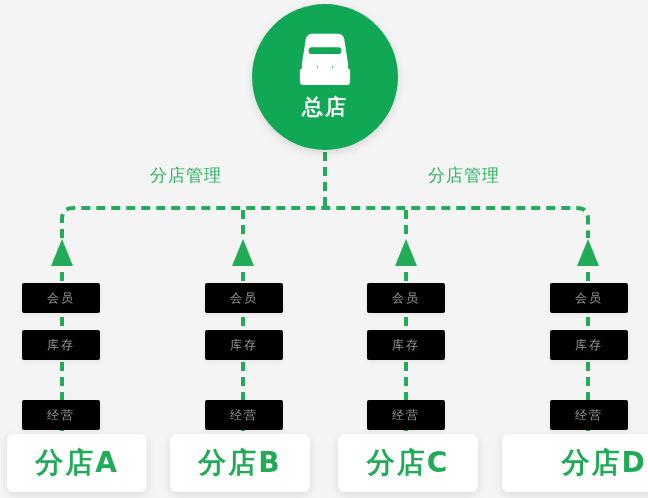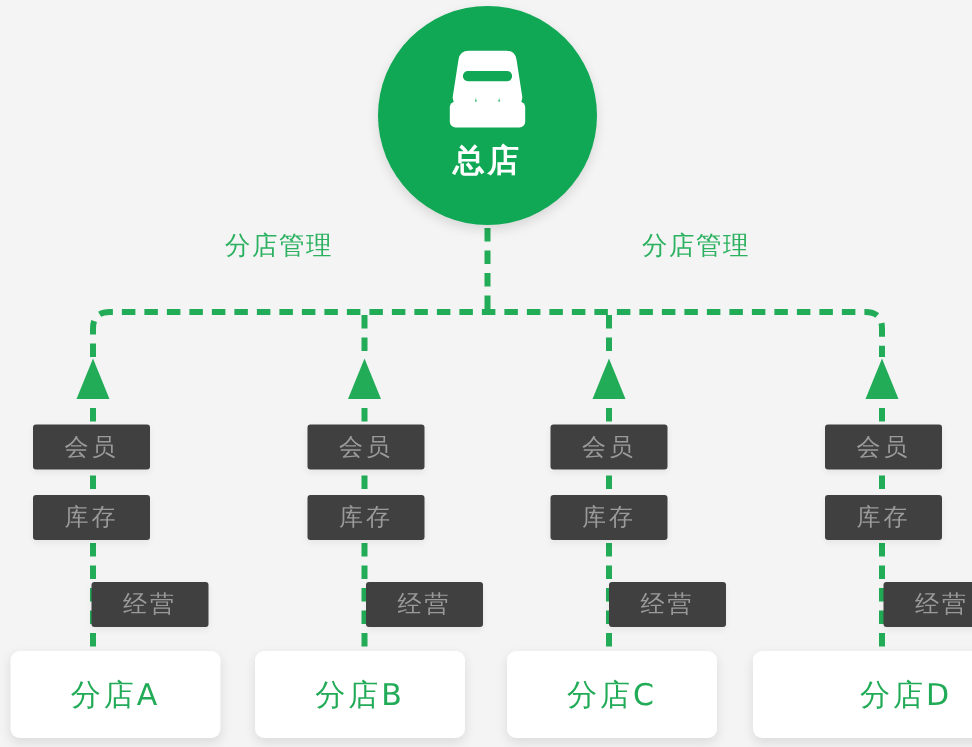--- a/index.html
+++ b/index.html
@@ -11,40 +11,40 @@
   .main-circle{
     position:absolute;left:252px;top:4px;width:146px;height:146px;border-radius:50%;
     background:#10a854;z-index:2;display:flex;flex-direction:column;align-items:center;
     justify-content:center;box-shadow:0 3px 8px rgba(0,0,0,0.12);
   }
   .main-circle .store-icon{width:62px;height:58px;margin-top:-6px;}
   .main-circle .main-label{
     color:#ffffff;font-size:21px;font-weight:bold;margin-top:7px;letter-spacing:2px;
   }
   .manage-label{
-    position:absolute;top:152px;width:140px;text-align:center;font-size:17px;
+    position:absolute;top:164px;width:140px;text-align:center;font-size:17px;
     color:#2bb15f;z-index:2;letter-spacing:1px;
   }
   .manage-label.left{left:116px;}
   .manage-label.right{left:394px;}
   .service-box{
-    position:absolute;width:78px;height:30px;background:#404040;border-radius:2px;
+    position:absolute;width:78px;height:30px;background:#000000;border-radius:2px;
     z-index:2;display:flex;align-items:center;justify-content:center;
-    font-size:16px;color:#9a9a9a;letter-spacing:2px;
+    font-size:12px;color:#9a9a9a;letter-spacing:2px;
     box-shadow:0 2px 5px rgba(0,0,0,0.06);
   }
   .branch-box{
     position:absolute;top:434px;width:140px;height:58px;background:#ffffff;
     border-radius:6px;z-index:2;display:flex;align-items:center;justify-content:center;
-    font-size:20px;font-weight:normal;color:#21ab57;letter-spacing:2px;
+    font-size:28px;font-weight:bold;color:#21ab57;letter-spacing:2px;
     box-shadow:0 3px 8px rgba(0,0,0,0.10);
   }
   
   .col1{left:22px;}  .col2{left:205px;} .col3{left:367px;} .col4{left:550px;}
-  .row1{top:283px;}  .row2{top:330px;font-family:Liberation Serif, serif;}  .row3{top:388px;margin-left:39px;}
+  .row1{top:283px;}  .row2{top:330px;font-family:Liberation Serif, serif;}  .row3{top:400px;}
   
   .b1{left:7px;} .b2{left:170px;} .b3{left:338px;} .b4{left:502px;padding-left:32px;}
 </style>
 </head>
 <body>
 
 <div class="stage">
 
   <svg class="lines" width="648" height="498" viewBox="0 0 648 498">
     <g fill="none" stroke-width="4" stroke-dasharray="9 6" stroke="#22ac57">

